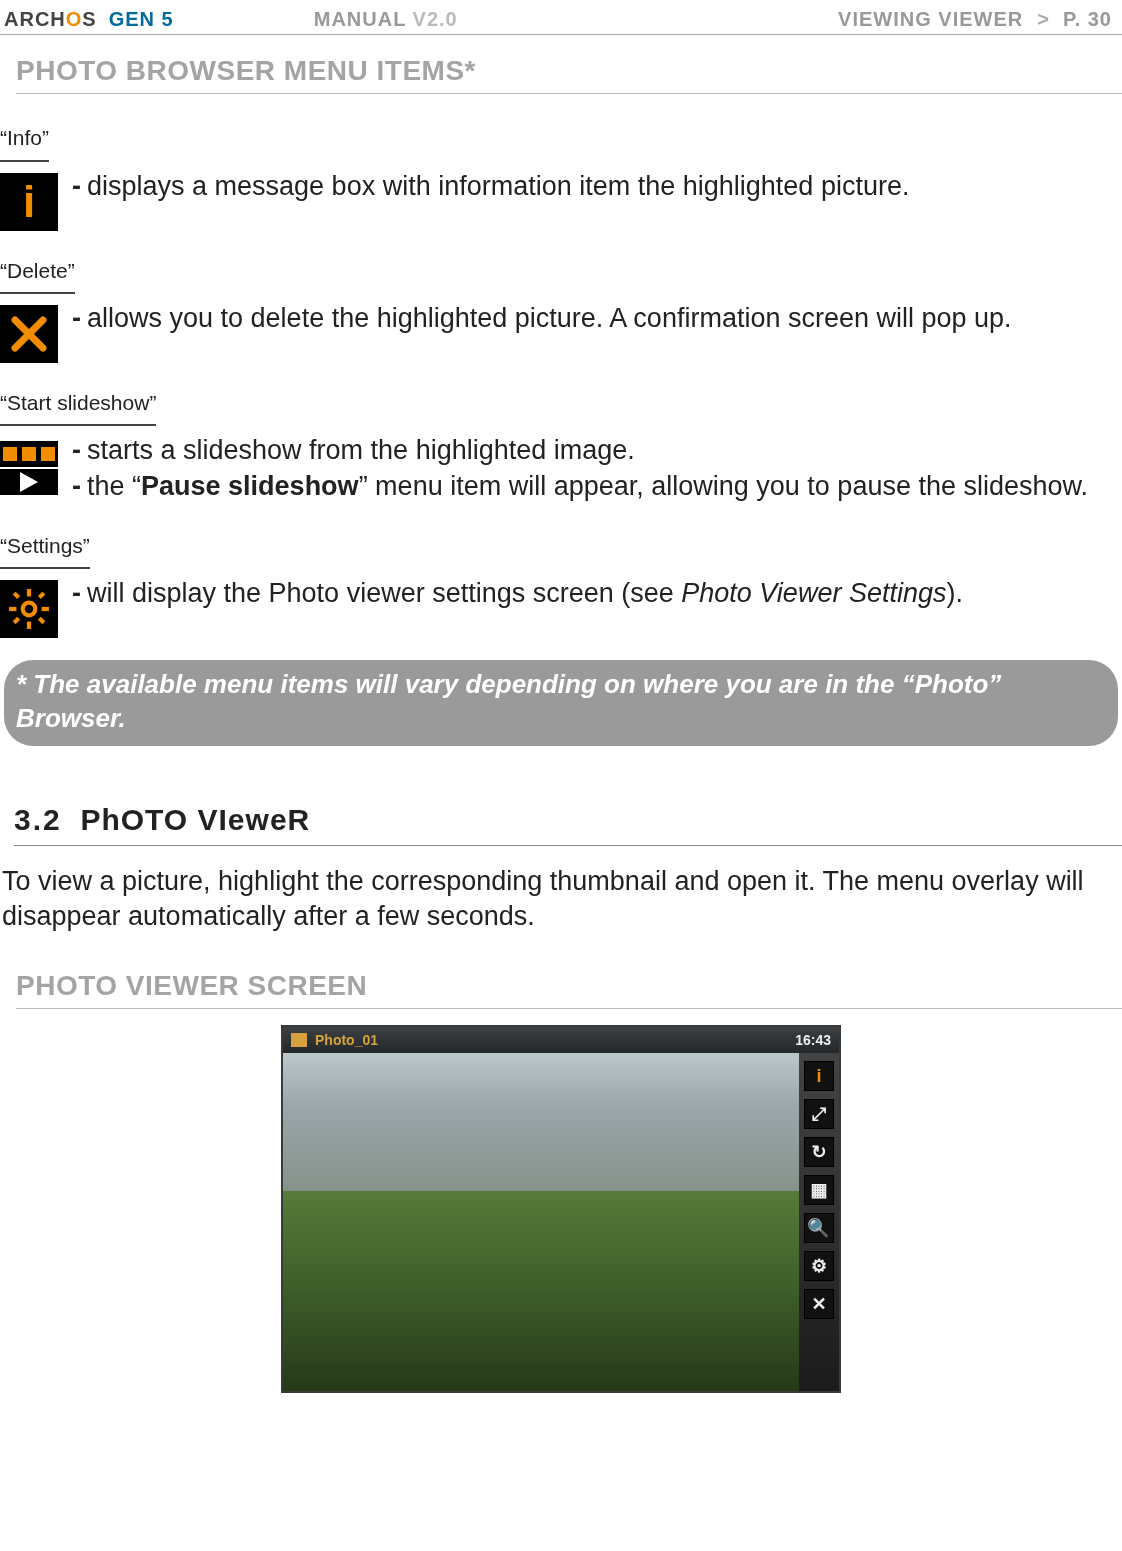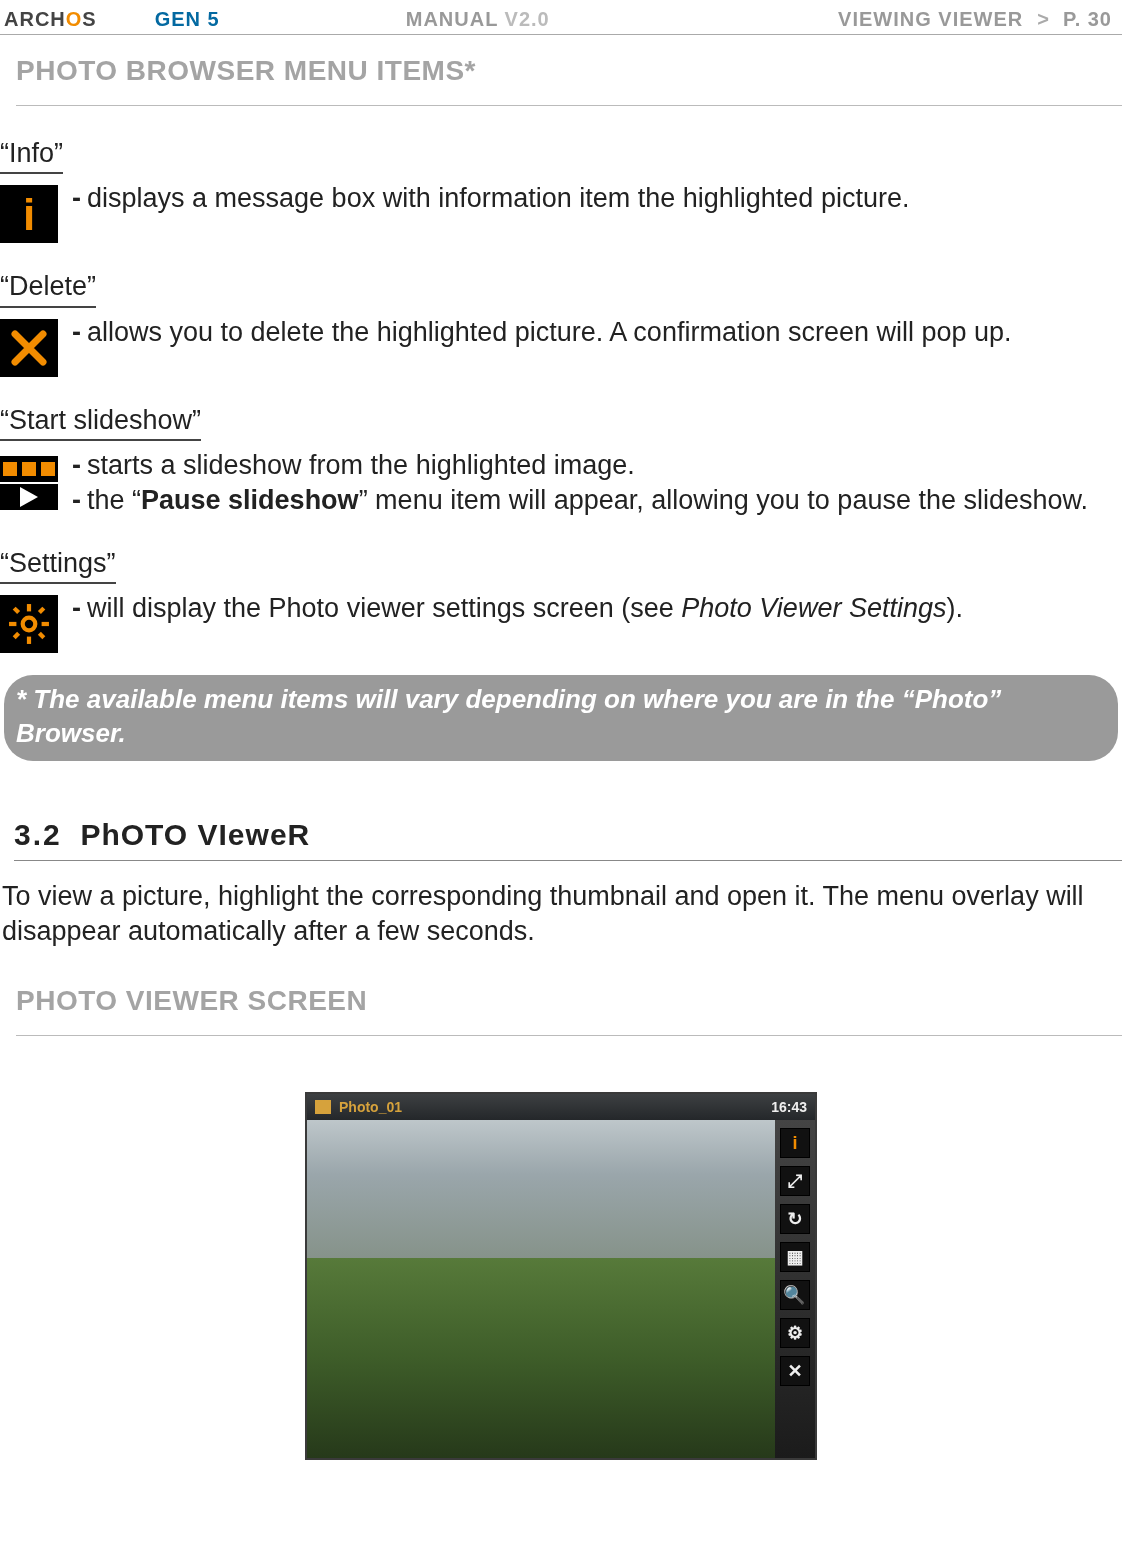--- a/index.html
+++ b/index.html
@@ -12,21 +12,20 @@
     line-height: 1.3;
   }
 
   
   .header {
     display: flex;
     align-items: center;
     padding: 6px 10px 2px 4px;
     border-bottom: 1px solid #aaa;
     font-family: Arial, sans-serif;
-    gap: 46px;
   }
   .logo {
     font-family: "Arial Black", Arial, sans-serif;
     font-weight: 900;
     font-size: 20px;
     letter-spacing: 1px;
     color: #444;
   }
   .logo-o { color: #f28c00; }
   .gen5 {
@@ -53,30 +52,30 @@
 
   
   .sub-head {
     color: #a4a4a4;
     font-family: "Arial Narrow", Arial, sans-serif;
     font-weight: 900;
     font-size: 28px;
     letter-spacing: 0.5px;
     margin: 18px 0 4px 16px;
     border-bottom: 1px solid #bbb;
-    padding-bottom: 16px;
+    padding-bottom: 4px;
   }
 
   .item-title {
-    font-size: 27px;
+    font-size: 21px;
     color: #222;
     border-bottom: 2px solid #444;
     display: inline-block;
     margin: 26px 0 8px 0;
-    padding-bottom: 1px;
+    padding-bottom: 8px;
   }
 
   .item-row {
     display: flex;
     align-items: flex-start;
     gap: 14px;
     margin-left: 0px;
   }
   .icon-box {
     width: 58px; height: 58px;
@@ -148,27 +147,26 @@
   .icon-slideshow .bot {position:absolute;bottom:0;left:0;width:58px;height:26px;background:#000;}
   .icon-slideshow .play {position:absolute;bottom:3px;left:20px;width:0;height:0;
      border-left:18px solid #fff;border-top:10px solid transparent;border-bottom:10px solid transparent;}
   .icon-settings {
     width:58px;height:58px;background:#000;display:flex;align-items:center;justify-content:center;
   }
 
   
   .viewer-wrap { display:flex; justify-content:center; margin:16px 0 0 0;}
   .device {
-    width: 512px; height: 368px;
+    width: 560px; height: 368px;
     background: linear-gradient(#5a6b78 0%, #4b6a40 45%, #3e6330 70%, #2e4522 100%);
     border: 2px solid #3a3a3a;
     position: relative;
     box-shadow: 0 0 0 1px #888 inset;
     overflow:hidden;
-    margin-top:40px;
   }
   .device .sky {
     position:absolute; top:0;left:0;right:0;height:55%;
     background: linear-gradient(#cfd6d9 0%, #9aa6ab 40%, #7d8a7b 100%);
   }
   .device .ground {
     position:absolute; bottom:0;left:0;right:0;height:55%;
     background: linear-gradient(#577a3a 0%, #3e5d29 50%, #26391a 100%);
   }
   .device .topbar {

